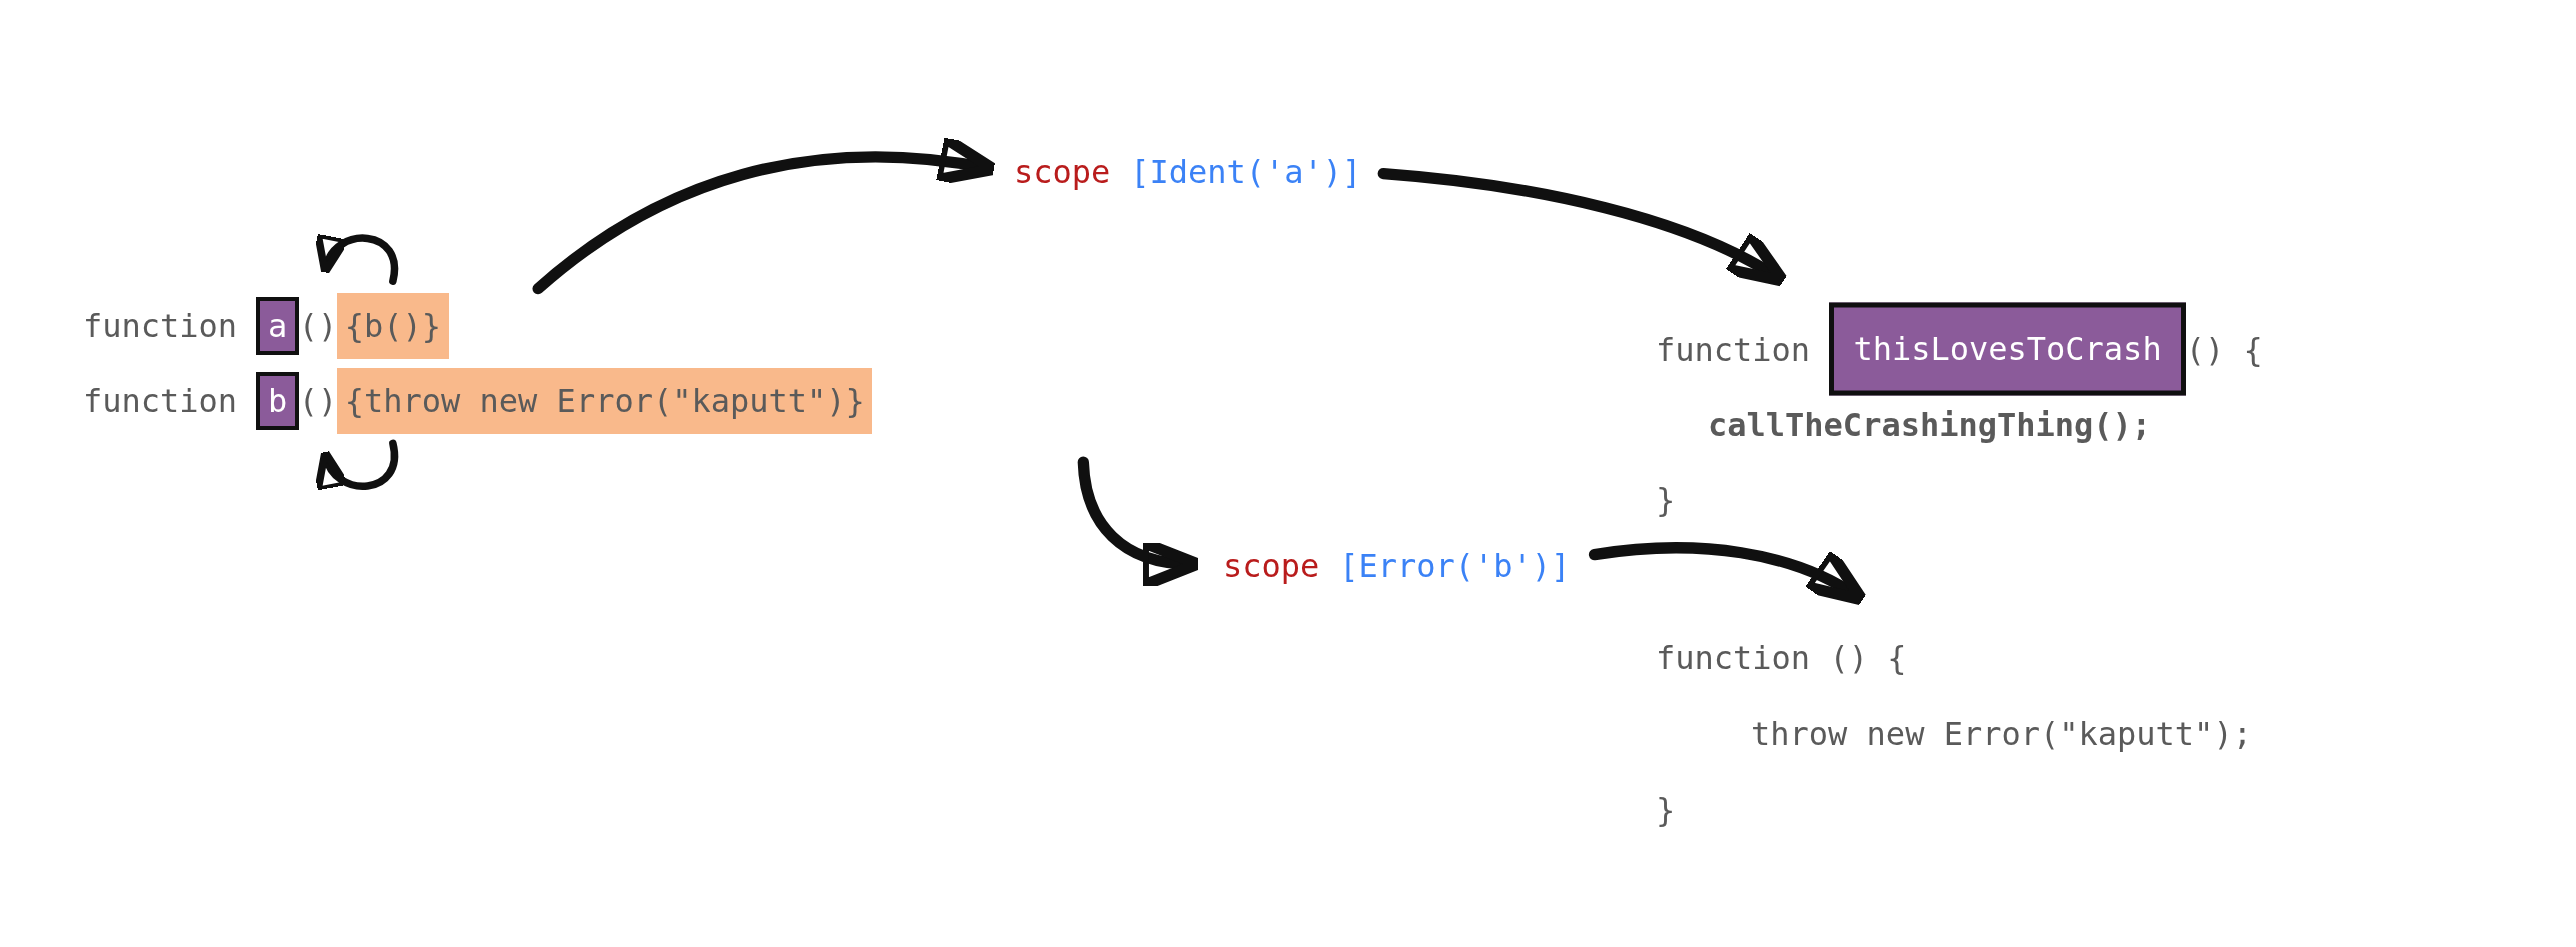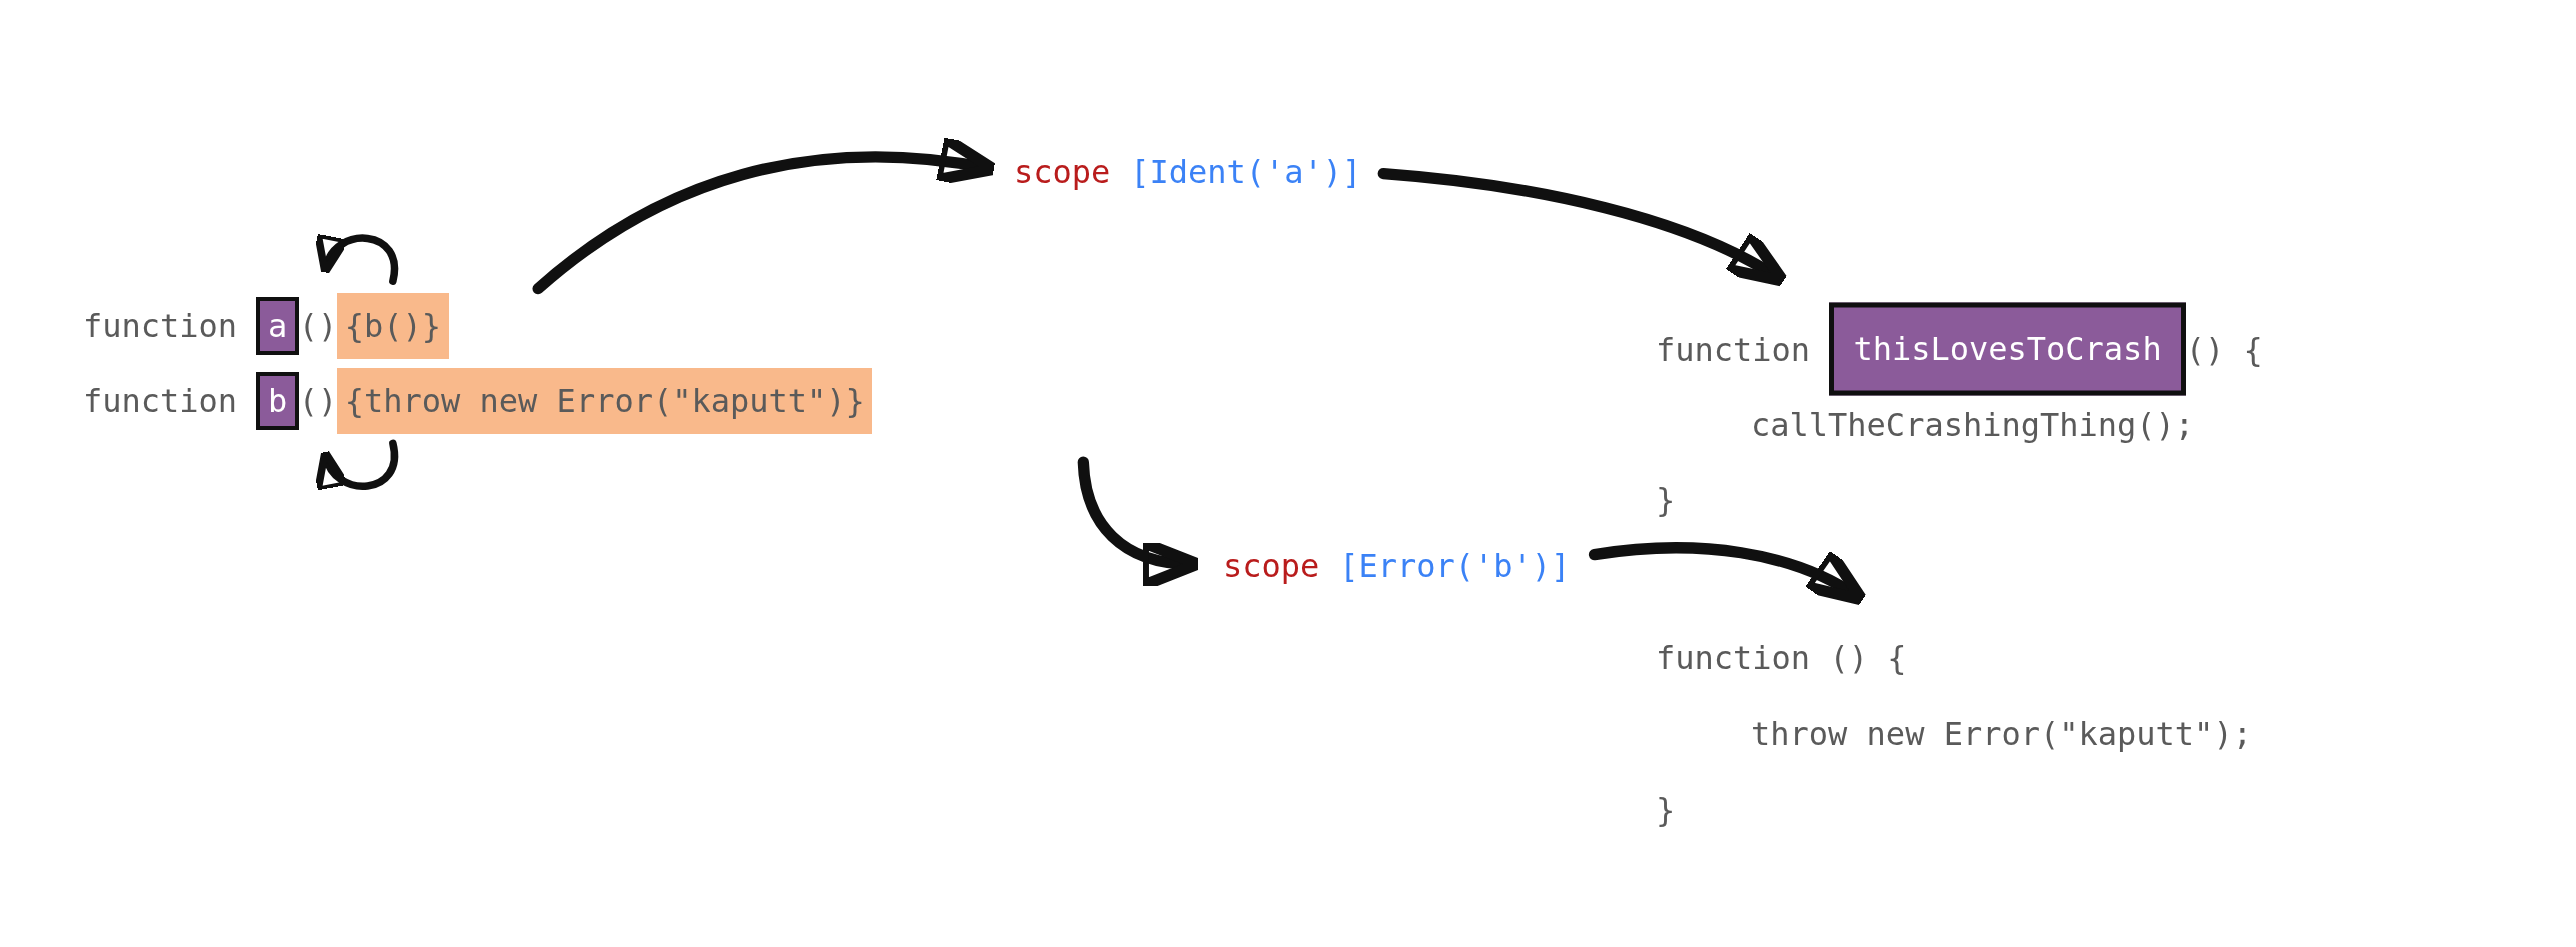--- a/index.html
+++ b/index.html
@@ -83,21 +83,21 @@
     <span class="scope-kw">scope</span><span class="scope-ident">[Ident('a')]</span>
   </div>
 
   <div class="row label" style="left:1223px; top:566px;">
     <span class="scope-kw">scope</span><span class="scope-ident">[Error('b')]</span>
   </div>
 
   <div class="row code" style="left:1656px; top:349px;">
     <span>function </span><span class="name-box big">thisLovesToCrash</span><span>() {</span>
   </div>
-  <div class="row code" style="left:1751px; top:425px;">
+  <div class="row code" style="left:1708px; top:425px;font-weight:bold;">
     <span>callTheCrashingThing();</span>
   </div>
   <div class="row code" style="left:1656px; top:500px;">
     <span>}</span>
   </div>
 
   <div class="row code" style="left:1656px; top:658px;">
     <span>function </span><span>() {</span>
   </div>
   <div class="row code" style="left:1751px; top:734px;">

